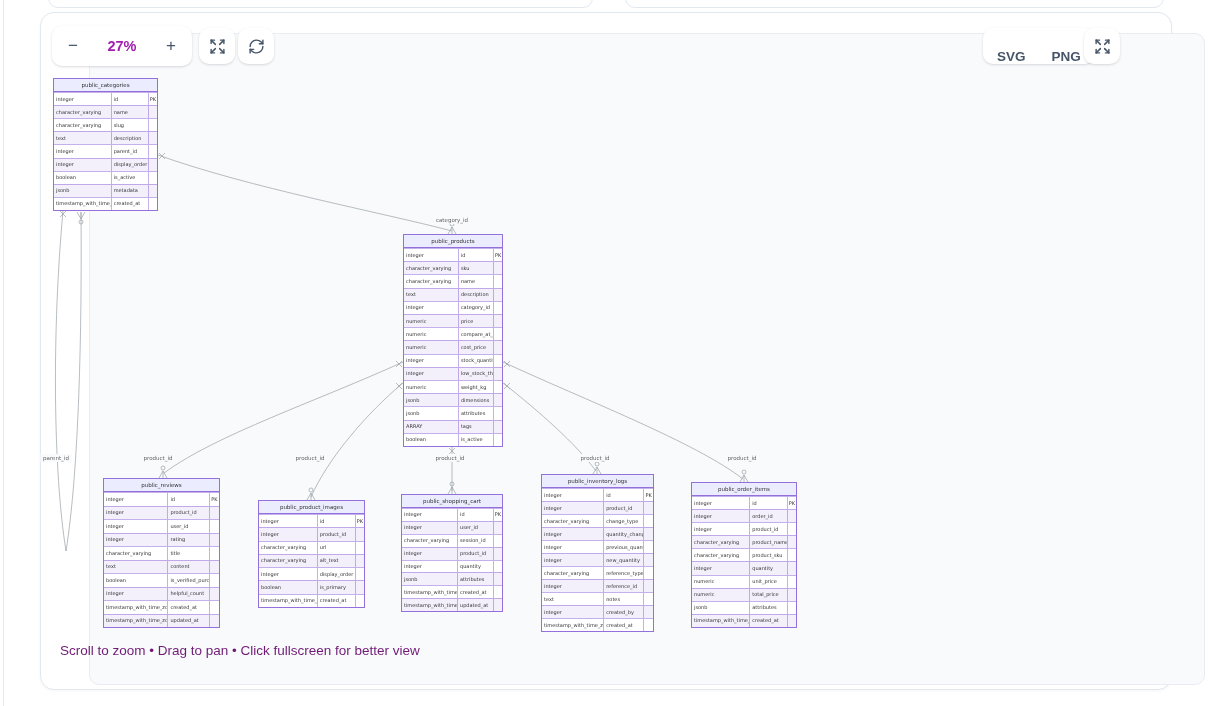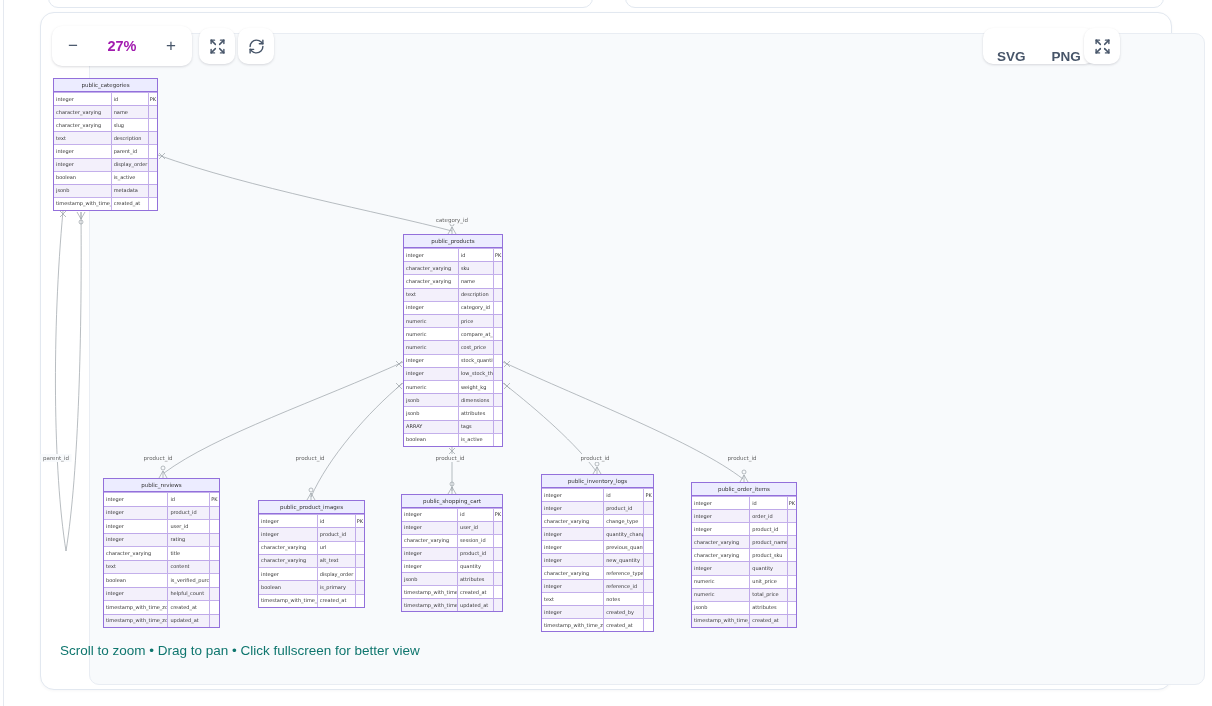--- a/index.html
+++ b/index.html
@@ -32,21 +32,21 @@
               border-radius:10px; box-shadow:0 1px 3px rgba(15,23,42,.10), 0 1px 2px rgba(15,23,42,.05);
               display:flex; align-items:center; justify-content:center; cursor:pointer; color:#475569; }
   .fit-btn   { left:199px; top:28px; }
   .reset-btn { left:238px; top:28px; }
   .export-pill { left:983px; top:28px; height:36px; padding:0 14px; gap:26px; }
   .export-btn { border:none; background:transparent; font-size:13.5px; font-weight:600;
                 color:#475569; cursor:pointer; font-family:"Liberation Sans",sans-serif;margin-top:20px; }
   .fs-btn { left:1084px; top:28px; }
   .icon-btn svg, .tb-icon svg { display:block; }
 
-  .hint-text { position:absolute; left:60px; top:643px; font-size:13.5px; color:#0f766e; }
+  .hint-text { position:absolute; left:60px; top:643px; font-size:13.5px; color:#701a75; }
 
   
   #er-diagram { position:absolute; left:0; top:0; width:1212px; height:706px; }
   #edges-svg  { position:absolute; left:0; top:0; width:1212px; height:706px; pointer-events:none; }
 
   .er-table { position:absolute; display:flex; flex-direction:column; background:#fff;
               border:1px solid #9370DB; color:#333;
               font-family:"DejaVu Sans", sans-serif; }
   .er-header { flex:0 0 13px; background:#ECECFF; border-bottom:1px solid #9370DB;
                font-size:5.5px; line-height:13px; text-align:center; overflow:hidden;

